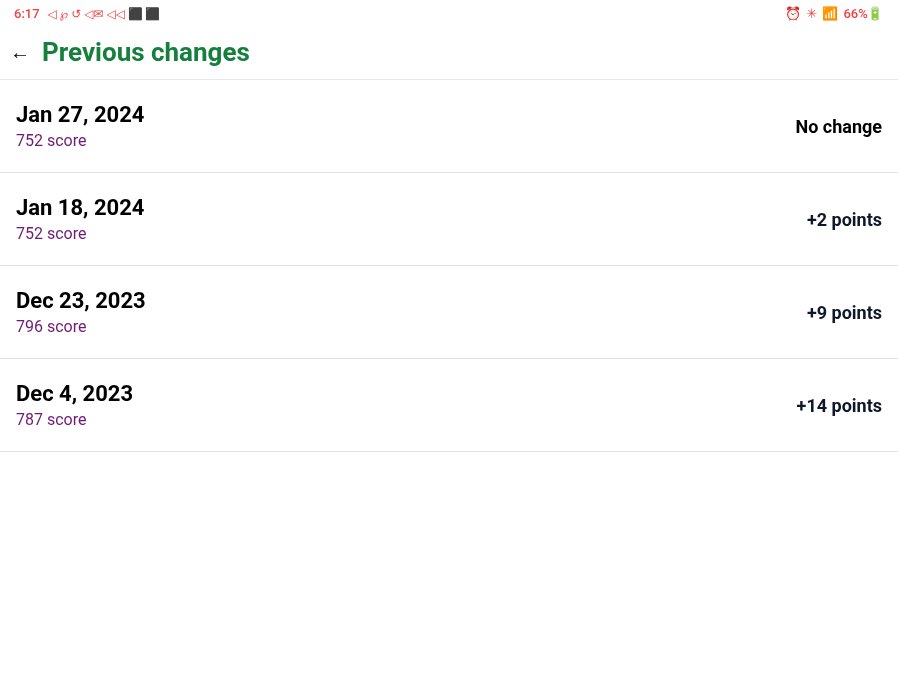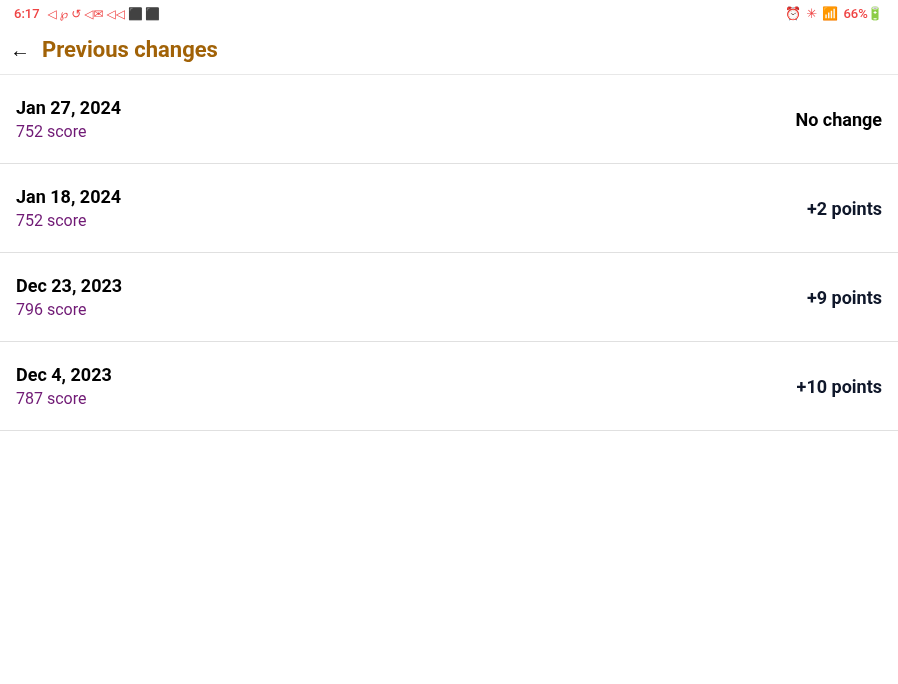--- a/index.html
+++ b/index.html
@@ -50,23 +50,23 @@
 
     .back-arrow {
       font-size: 20px;
       margin-right: 12px;
       cursor: pointer;
       color: #000;
       font-weight: 400;
     }
 
     .header-title {
-      font-size: 22px;
+      font-size: 26px;
       font-weight: 700;
-      color: #a16207;
+      color: #15803d;
     }
 
     .changes-list {
       background: #fff;
     }
 
     .change-item {
       display: flex;
       justify-content: space-between;
       align-items: center;
@@ -74,21 +74,21 @@
       border-bottom: 1px solid #e0e0e0;
     }
 
     .change-left {
       display: flex;
       flex-direction: column;
       gap: 4px;
     }
 
     .change-date {
-      font-size: 18px;
+      font-size: 22px;
       font-weight: 700;
       color: #000;
     }
 
     .change-score {
       font-size: 16px;
       color: #701a75;
       font-weight: 400;
     }
 
@@ -154,15 +154,15 @@
         <span class="change-date">Dec 23, 2023</span>
         <span class="change-score">796 score</span>
       </div>
       <span class="change-value positive">+9 points</span>
     </div>
     <div class="change-item">
       <div class="change-left">
         <span class="change-date">Dec 4, 2023</span>
         <span class="change-score">787 score</span>
       </div>
-      <span class="change-value positive">+10 points</span>
+      <span class="change-value positive">+14 points</span>
     </div>
   </div>
 
 </body></html>

